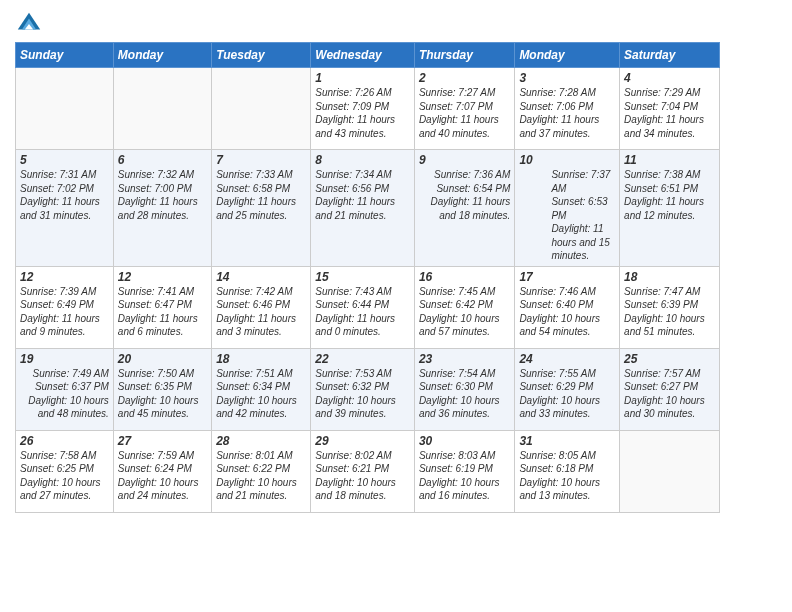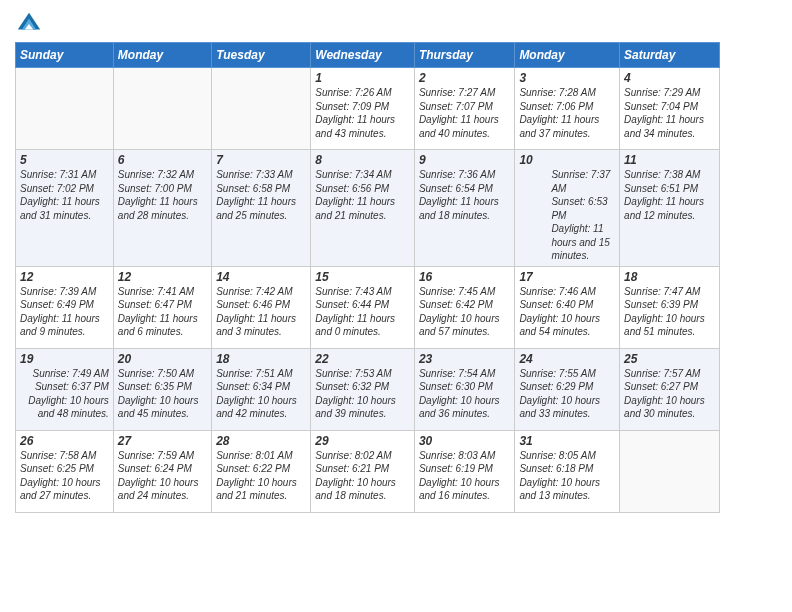--- a/index.html
+++ b/index.html
@@ -184,21 +184,21 @@
 Daylight: 11 hours and 25 minutes.</div>
           </td>
           <td>
             <span class="day-num">8</span>
             <div class="day-info" style="white-space: pre-line;">Sunrise: 7:34 AM
 Sunset: 6:56 PM
 Daylight: 11 hours and 21 minutes.</div>
           </td>
           <td>
             <span class="day-num">9</span>
-            <div class="day-info" style="white-space: pre-line;">Sunrise: 7:36 AM
+            <div class="day-info" style="white-space: pre-line; text-align: right;">Sunrise: 7:36 AM
 Sunset: 6:54 PM
 Daylight: 11 hours and 18 minutes.</div>
           </td>
           <td>
             <span class="day-num">10</span>
             <div class="day-info" style="white-space: pre-line; margin-left: 32px;">Sunrise: 7:37 AM
 Sunset: 6:53 PM
 Daylight: 11 hours and 15 minutes.</div>
           </td>
           <td>

